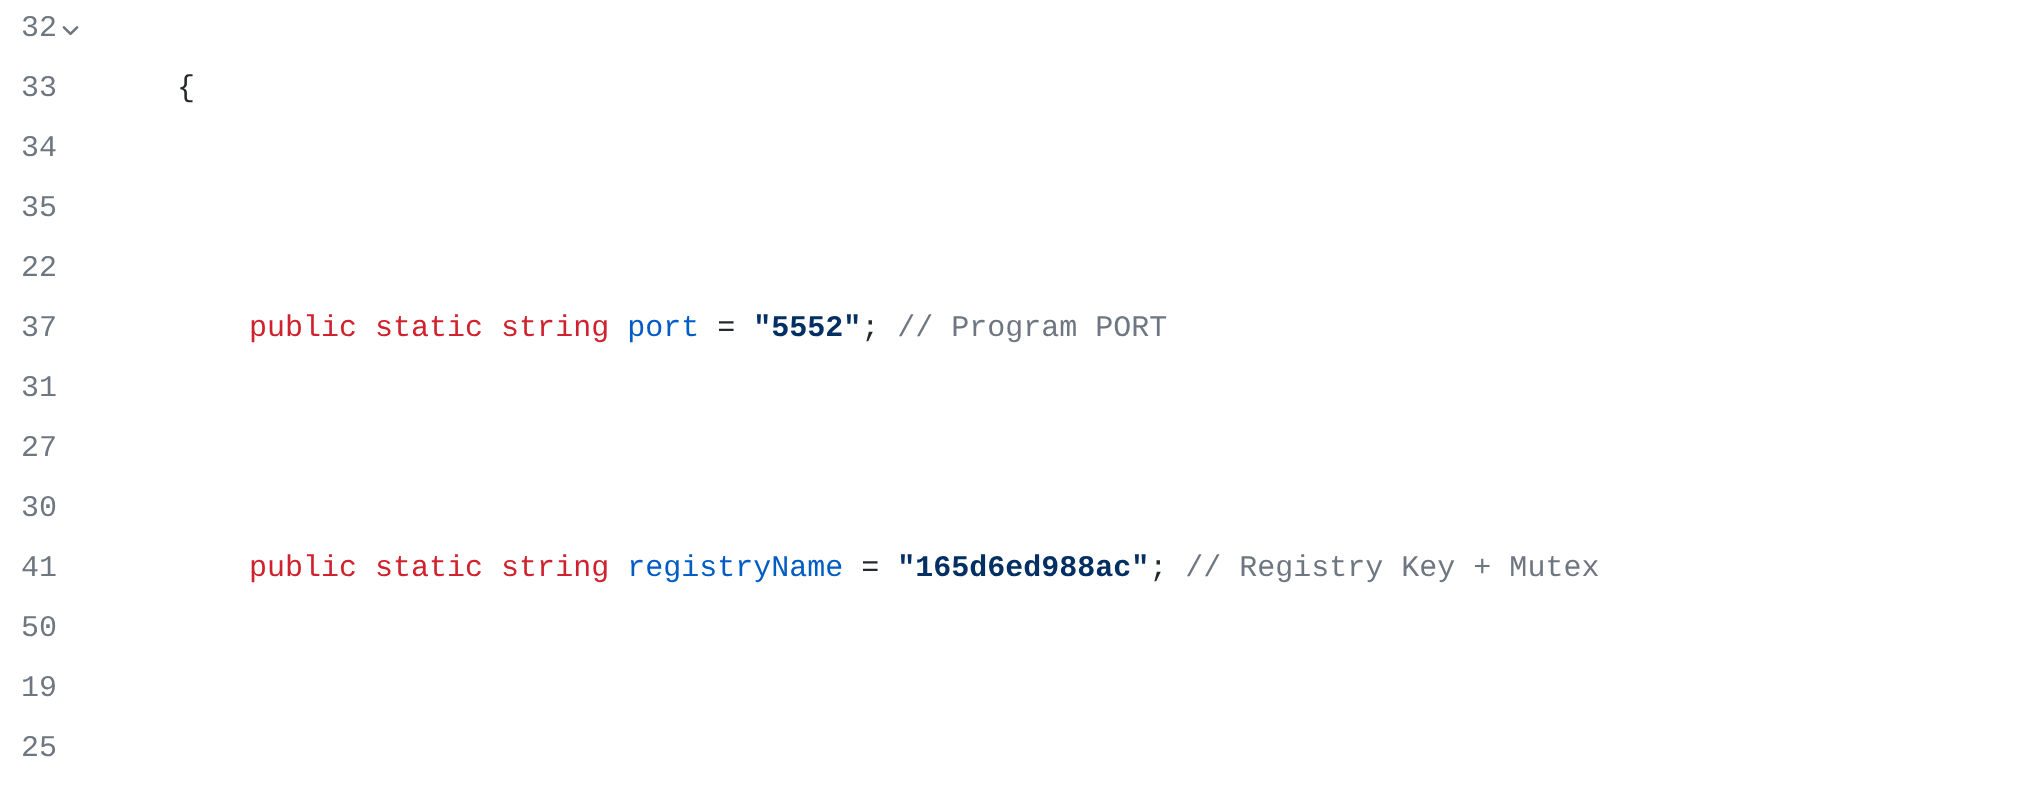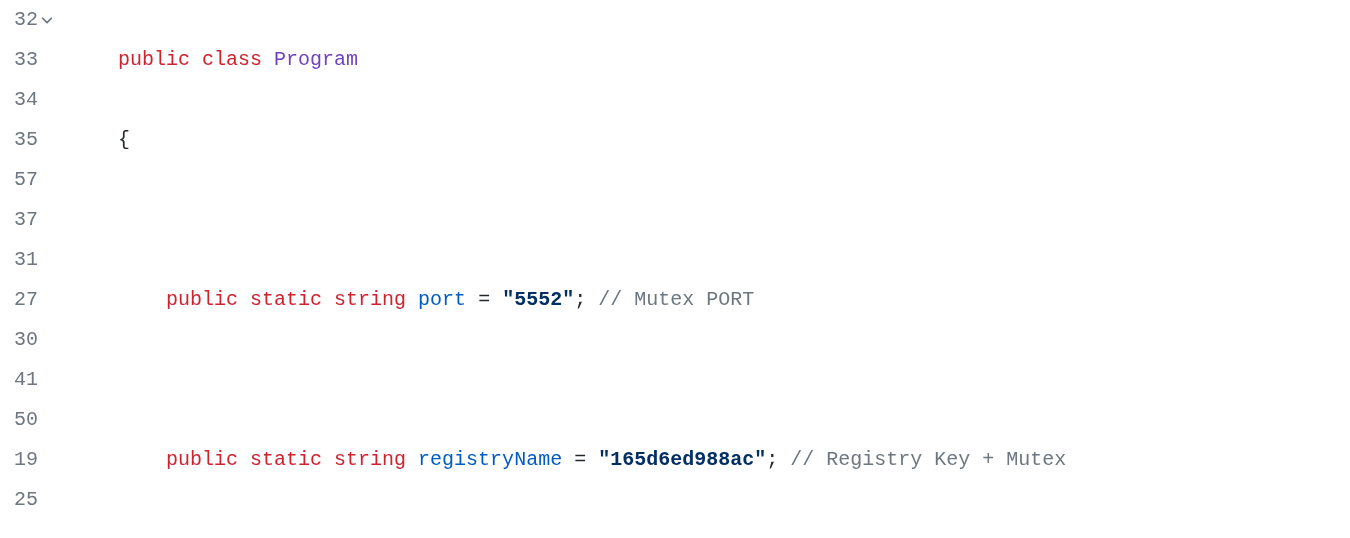--- a/index.html
+++ b/index.html
@@ -78,21 +78,21 @@
       </div>
     <div class="ln">
         <span class="num">34</span>
         <span class="fold"></span>
       </div>
     <div class="ln">
         <span class="num">35</span>
         <span class="fold"></span>
       </div>
     <div class="ln">
-        <span class="num">57</span>
+        <span class="num">22</span>
         <span class="fold"></span>
       </div>
     <div class="ln">
         <span class="num">37</span>
         <span class="fold"></span>
       </div>
     <div class="ln">
         <span class="num">31</span>
         <span class="fold"></span>
       </div>
@@ -116,24 +116,23 @@
         <span class="num">19</span>
         <span class="fold"></span>
       </div>
     <div class="ln">
         <span class="num">25</span>
         <span class="fold"></span>
       </div>
   </div>
 
   <div class="code">
-<div class="line"><span class="kw">public</span> <span class="kw">class</span> <span class="ident">Program</span></div>
 <div class="line"><span class="punct">{</span></div>
 <div class="line"></div>
-<div class="line">    <span class="kw">public</span> <span class="kw">static</span> <span class="type">string</span> <span class="varname">port</span><span class="punct"> = </span><span class="str">"5552"</span><span class="punct">;</span><span class="comment"> // </span><span class="comment">Mutex PORT</span></div>
+<div class="line">    <span class="kw">public</span> <span class="kw">static</span> <span class="type">string</span> <span class="varname">port</span><span class="punct"> = </span><span class="str">"5552"</span><span class="punct">;</span><span class="comment"> // </span><span class="comment">Program PORT</span></div>
 <div class="line"></div>
 <div class="line">    <span class="kw">public</span> <span class="kw">static</span> <span class="type">string</span> <span class="varname">registryName</span><span class="punct"> = </span><span class="str">"165d6ed988ac"</span><span class="punct">;</span><span class="comment"> // </span><span class="comment">Registry Key + Mutex</span></div>
 
 
 
 
 
 
   </div>
 </div>

